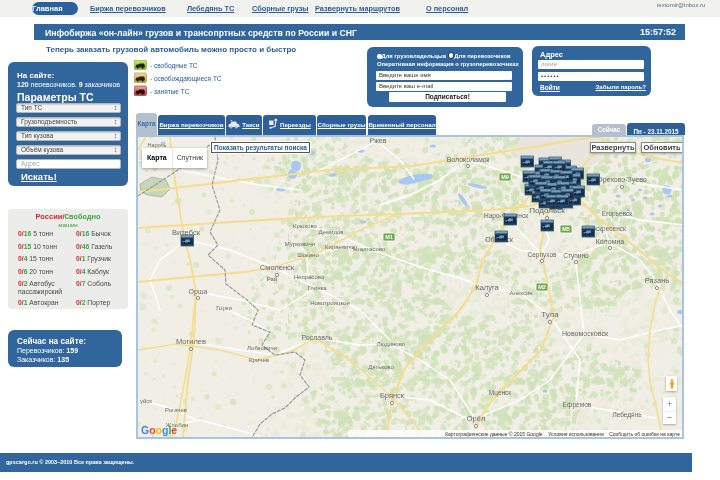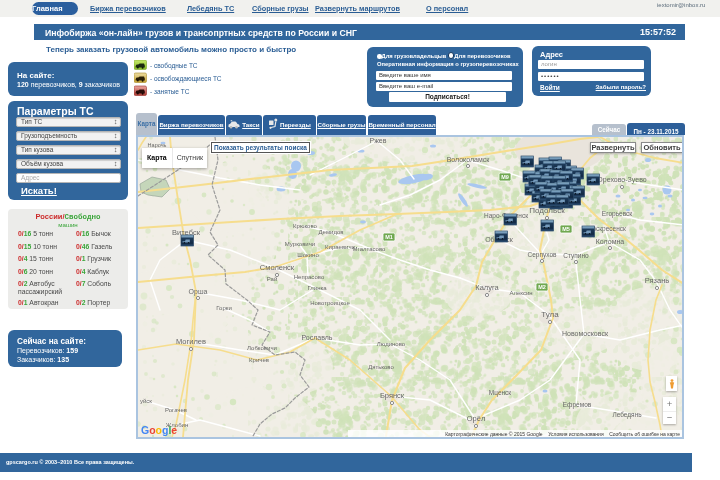--- a/index.html
+++ b/index.html
@@ -79,21 +79,21 @@
 <div style="position:absolute;left:6px;top:26px;width:100px;height:7px;background:#fff;font-size:6px;color:#444;font-weight:bold;padding:1px 3px;border-radius:1px;letter-spacing:1px;">••••••</div>
 <a style="position:absolute;left:8px;top:38px;color:#fff;font-weight:bold;font-size:6.5px;">Войти</a>
 <a style="position:absolute;right:5px;top:38px;color:#fff;font-weight:bold;font-size:6px;white-space:nowrap;">Забыли пароль?</a>
 </div>
 
 <div class="bb" style="left:8px;top:62px;width:120px;height:34px;">
 <div style="position:absolute;left:9px;top:9px;font-weight:bold;font-size:8px;">На сайте:</div>
 <div style="position:absolute;left:9px;top:19px;font-size:7px;"><b>120</b> перевозчиков, <b>9</b> заказчиков</div>
 </div>
 
-<div class="bb" style="left:8px;top:101px;width:120px;height:99px;">
+<div class="bb" style="left:8px;top:87px;width:120px;height:99px;">
 <div style="position:absolute;left:9px;top:4px;font-weight:bold;font-size:10.5px;">Параметры ТС</div>
 <div style="position:absolute;left:0;top:16px;width:120px;">
 <div class="sel">Тип ТС</div>
 <div class="sel">Грузоподъемность</div>
 <div class="sel">Тип кузова</div>
 <div class="sel">Объём кузова</div>
 <div class="sel noarrow" style="background:#fff;color:#aaa;box-shadow:none;">Адрес</div>
 </div>
 <a style="position:absolute;left:13px;top:84px;color:#fff;font-weight:bold;font-size:9.5px;">Искать!</a>
 </div>

